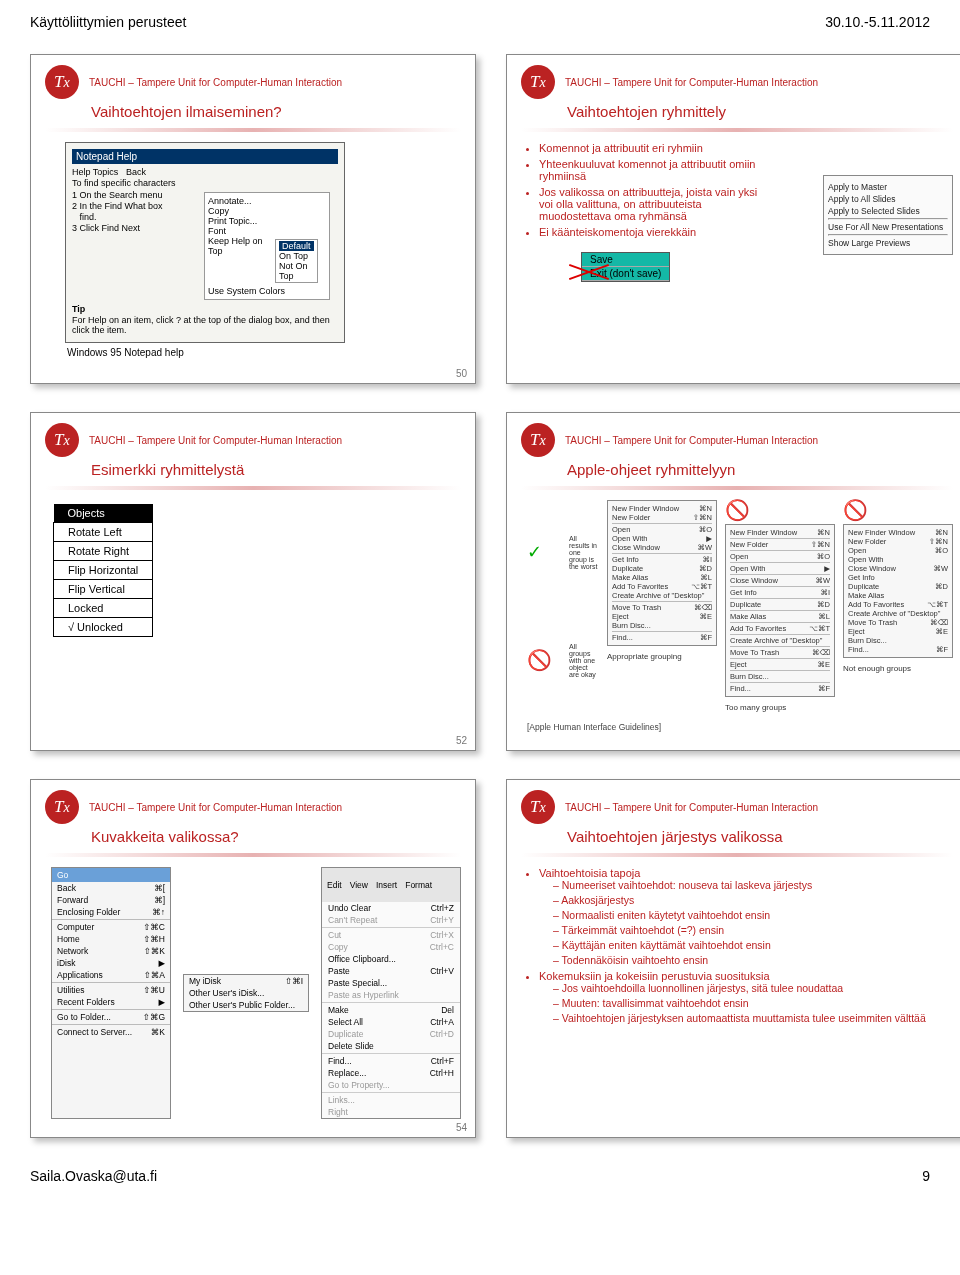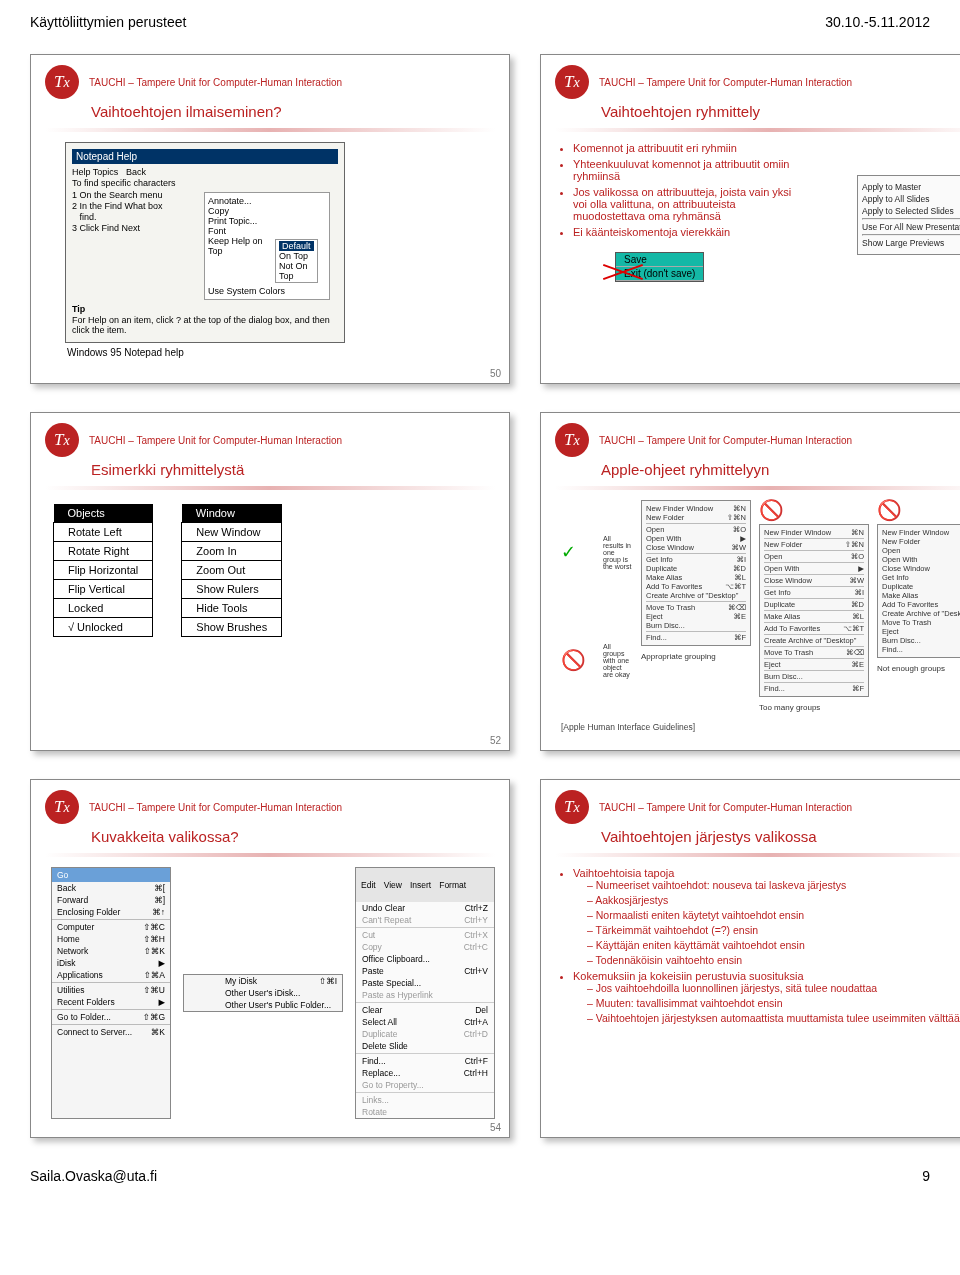--- a/index.html
+++ b/index.html
@@ -240,45 +240,20 @@
               <td>Flip Vertical</td>
             </tr>
         <tr>
               <td>Locked</td>
             </tr>
         <tr>
               <td><span class="check">√ </span><span>Unlocked</span></td>
             </tr>
       </tbody>
         </table>
-      <table class="menu">
-        <tbody>
-            <tr>
-              <th>Window</th>
-            </tr>
-        <tr>
-              <td>New Window</td>
-            </tr>
-        <tr>
-              <td>Zoom In</td>
-            </tr>
-        <tr>
-              <td>Zoom Out</td>
-            </tr>
-        <tr>
-              <td>Show Rulers</td>
-            </tr>
-        <tr>
-              <td>Hide Tools</td>
-            </tr>
-        <tr>
-              <td>Show Brushes</td>
-            </tr>
-      </tbody>
-        </table>
     </div>
     <div class="slide-num">52</div>
   </div>
 
   <div class="slide">
     <div class="slide-top">
       <div class="logo">T<sub>x</sub></div>
       <div class="slide-meta">TAUCHI – Tampere Unit for Computer-Human Interaction</div>
     </div>
     <div class="slide-title">Apple-ohjeet ryhmittelyyn</div>
@@ -554,21 +529,21 @@
               <span>Go to Folder...</span>
               <span>⇧⌘G</span>
             </div>
             <div class="sep"></div>
             <div class="row">
               <span>Connect to Server...</span>
               <span>⌘K</span>
             </div>
           </div>
       </div>
-      <div class="os-menu" style="width:160px; align-self:center;padding-left:36px;">
+      <div class="os-menu" style="width:126px; align-self:center;">
         <div id="idisk-rows">
             <div class="row">
               <span>My iDisk</span>
               <span>⇧⌘I</span>
             </div>
             <div class="row">
               <span>Other User's iDisk...</span>
               <span></span>
             </div>
             <div class="row">
@@ -613,21 +588,21 @@
             <div class="row">
               <span>Paste Special...</span>
               <span></span>
             </div>
             <div class="row dim">
               <span>Paste as Hyperlink</span>
               <span></span>
             </div>
             <div class="sep"></div>
             <div class="row">
-              <span>Clear</span>
+              <span>Make</span>
               <span>Del</span>
             </div>
             <div class="row">
               <span>Select All</span>
               <span>Ctrl+A</span>
             </div>
             <div class="row dim">
               <span>Duplicate</span>
               <span>Ctrl+D</span>
             </div>
@@ -647,21 +622,21 @@
             <div class="row dim">
               <span>Go to Property...</span>
               <span></span>
             </div>
             <div class="sep"></div>
             <div class="row dim">
               <span>Links...</span>
               <span></span>
             </div>
             <div class="row dim">
-              <span>Rotate</span>
+              <span>Right</span>
               <span></span>
             </div>
           </div>
       </div>
     </div>
     <div class="slide-num">54</div>
   </div>
 
   <div class="slide">
     <div class="slide-top">

